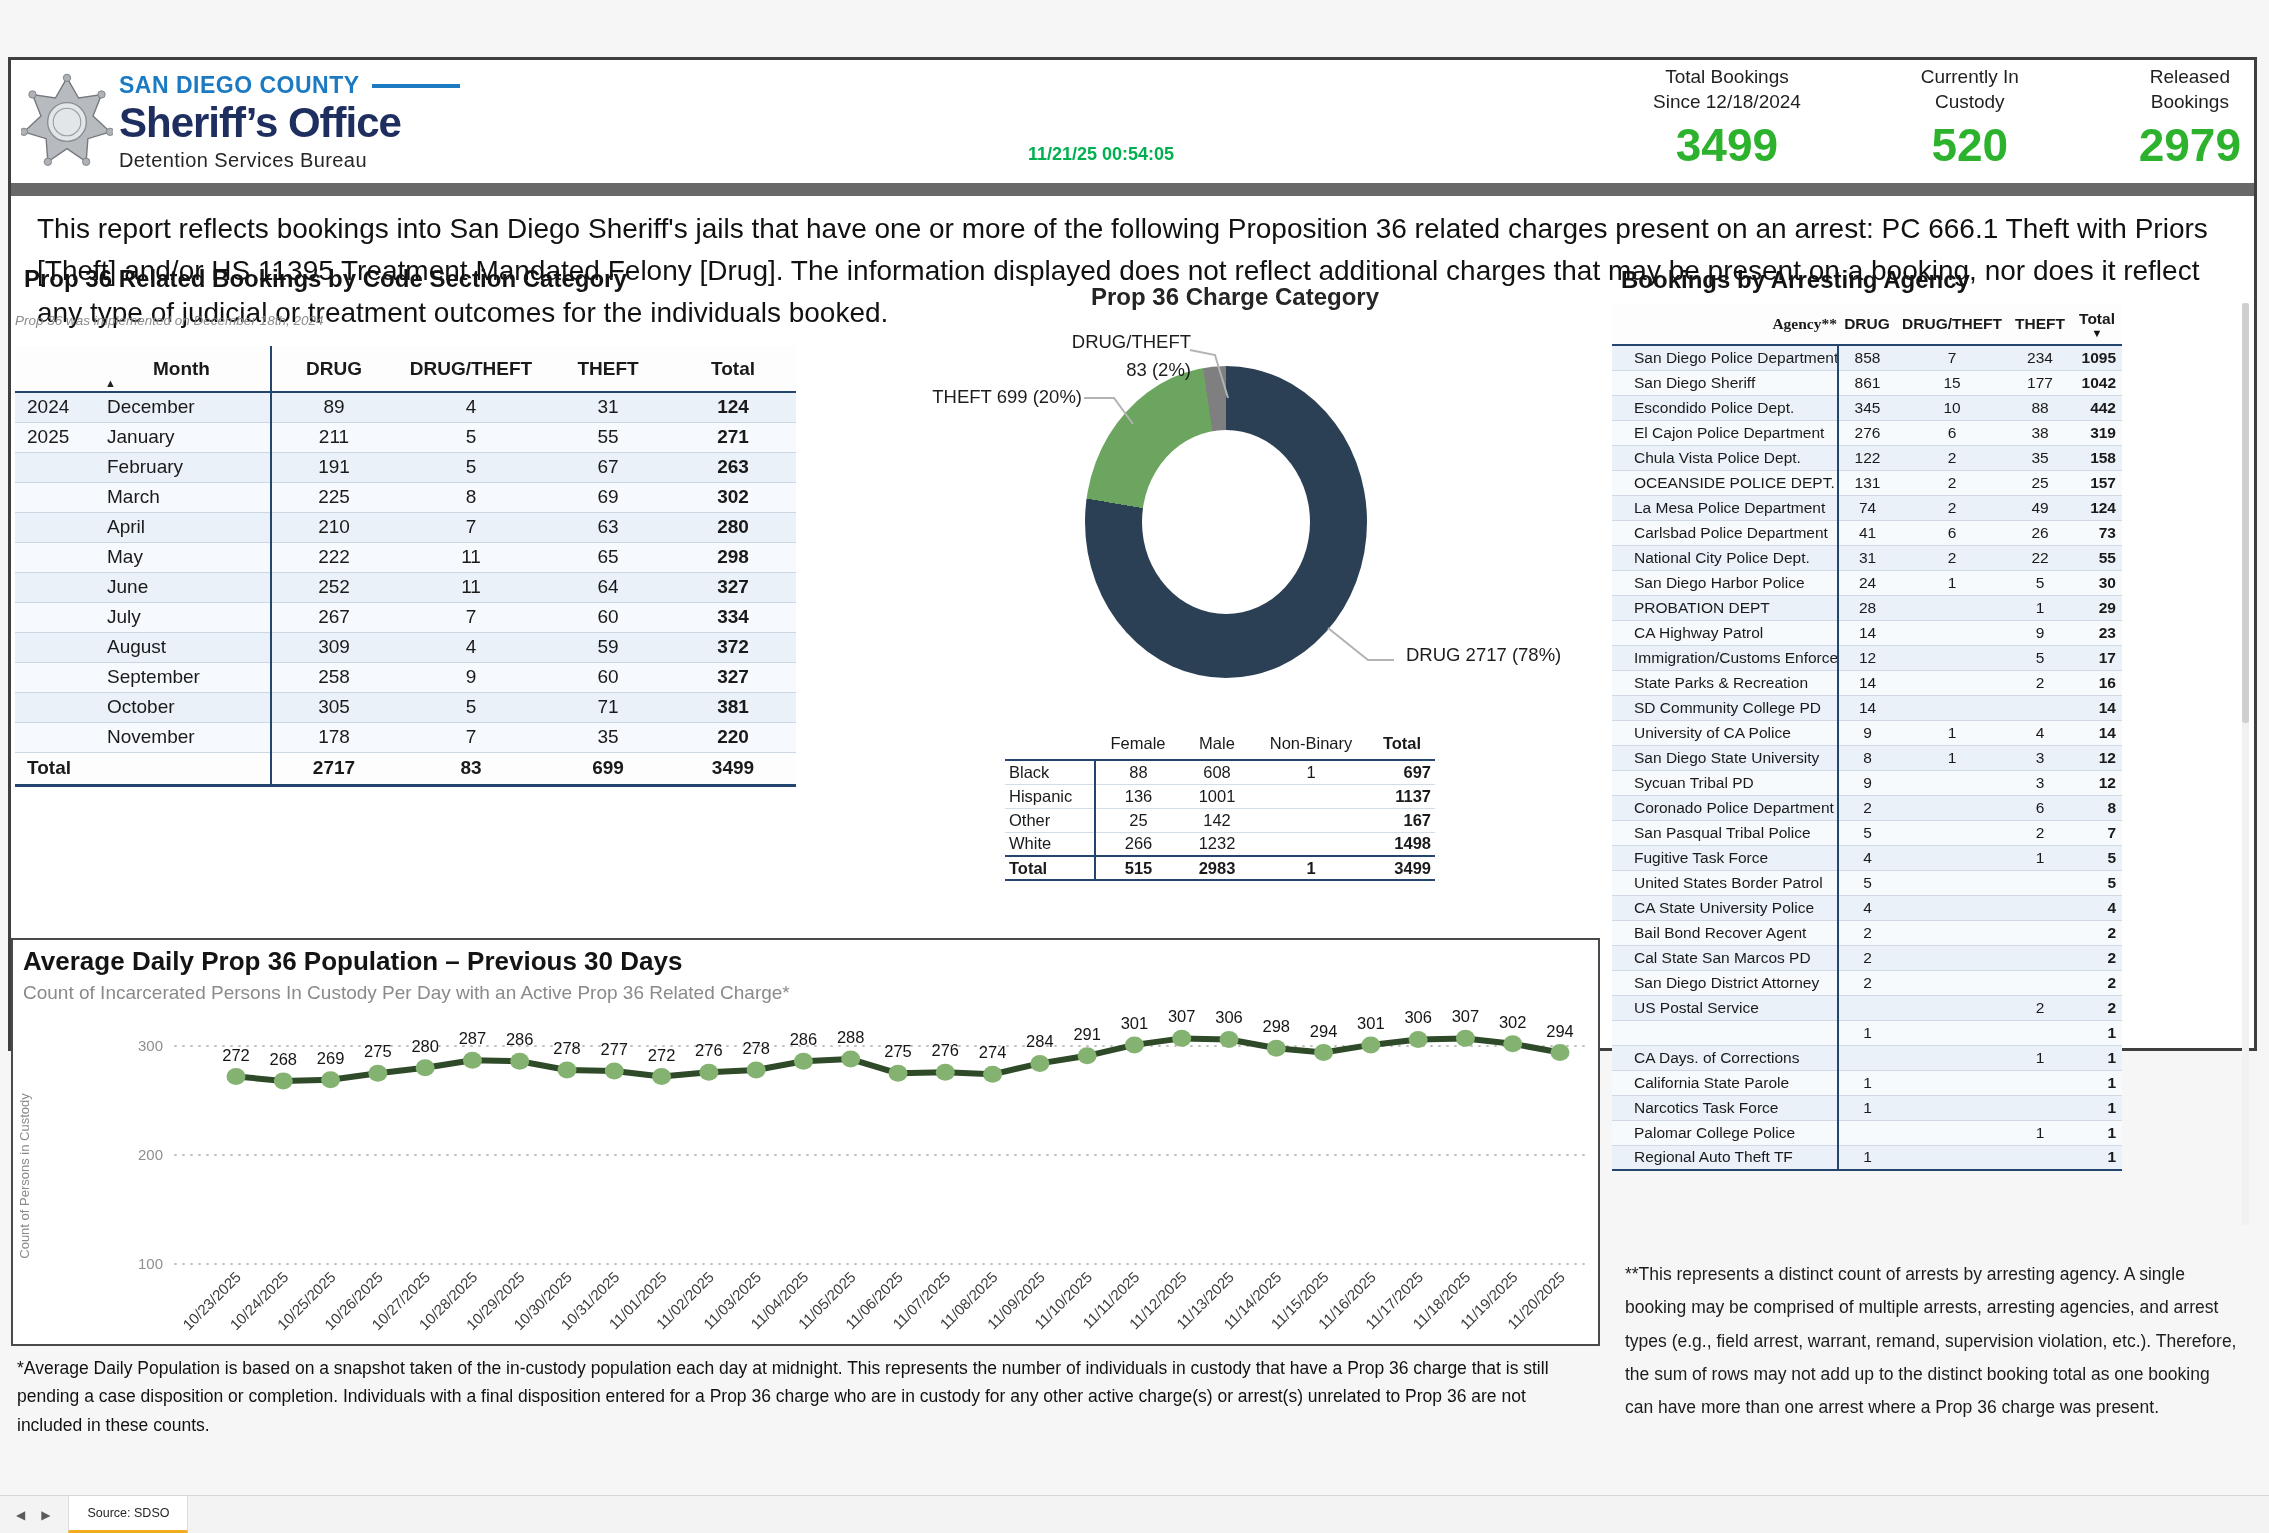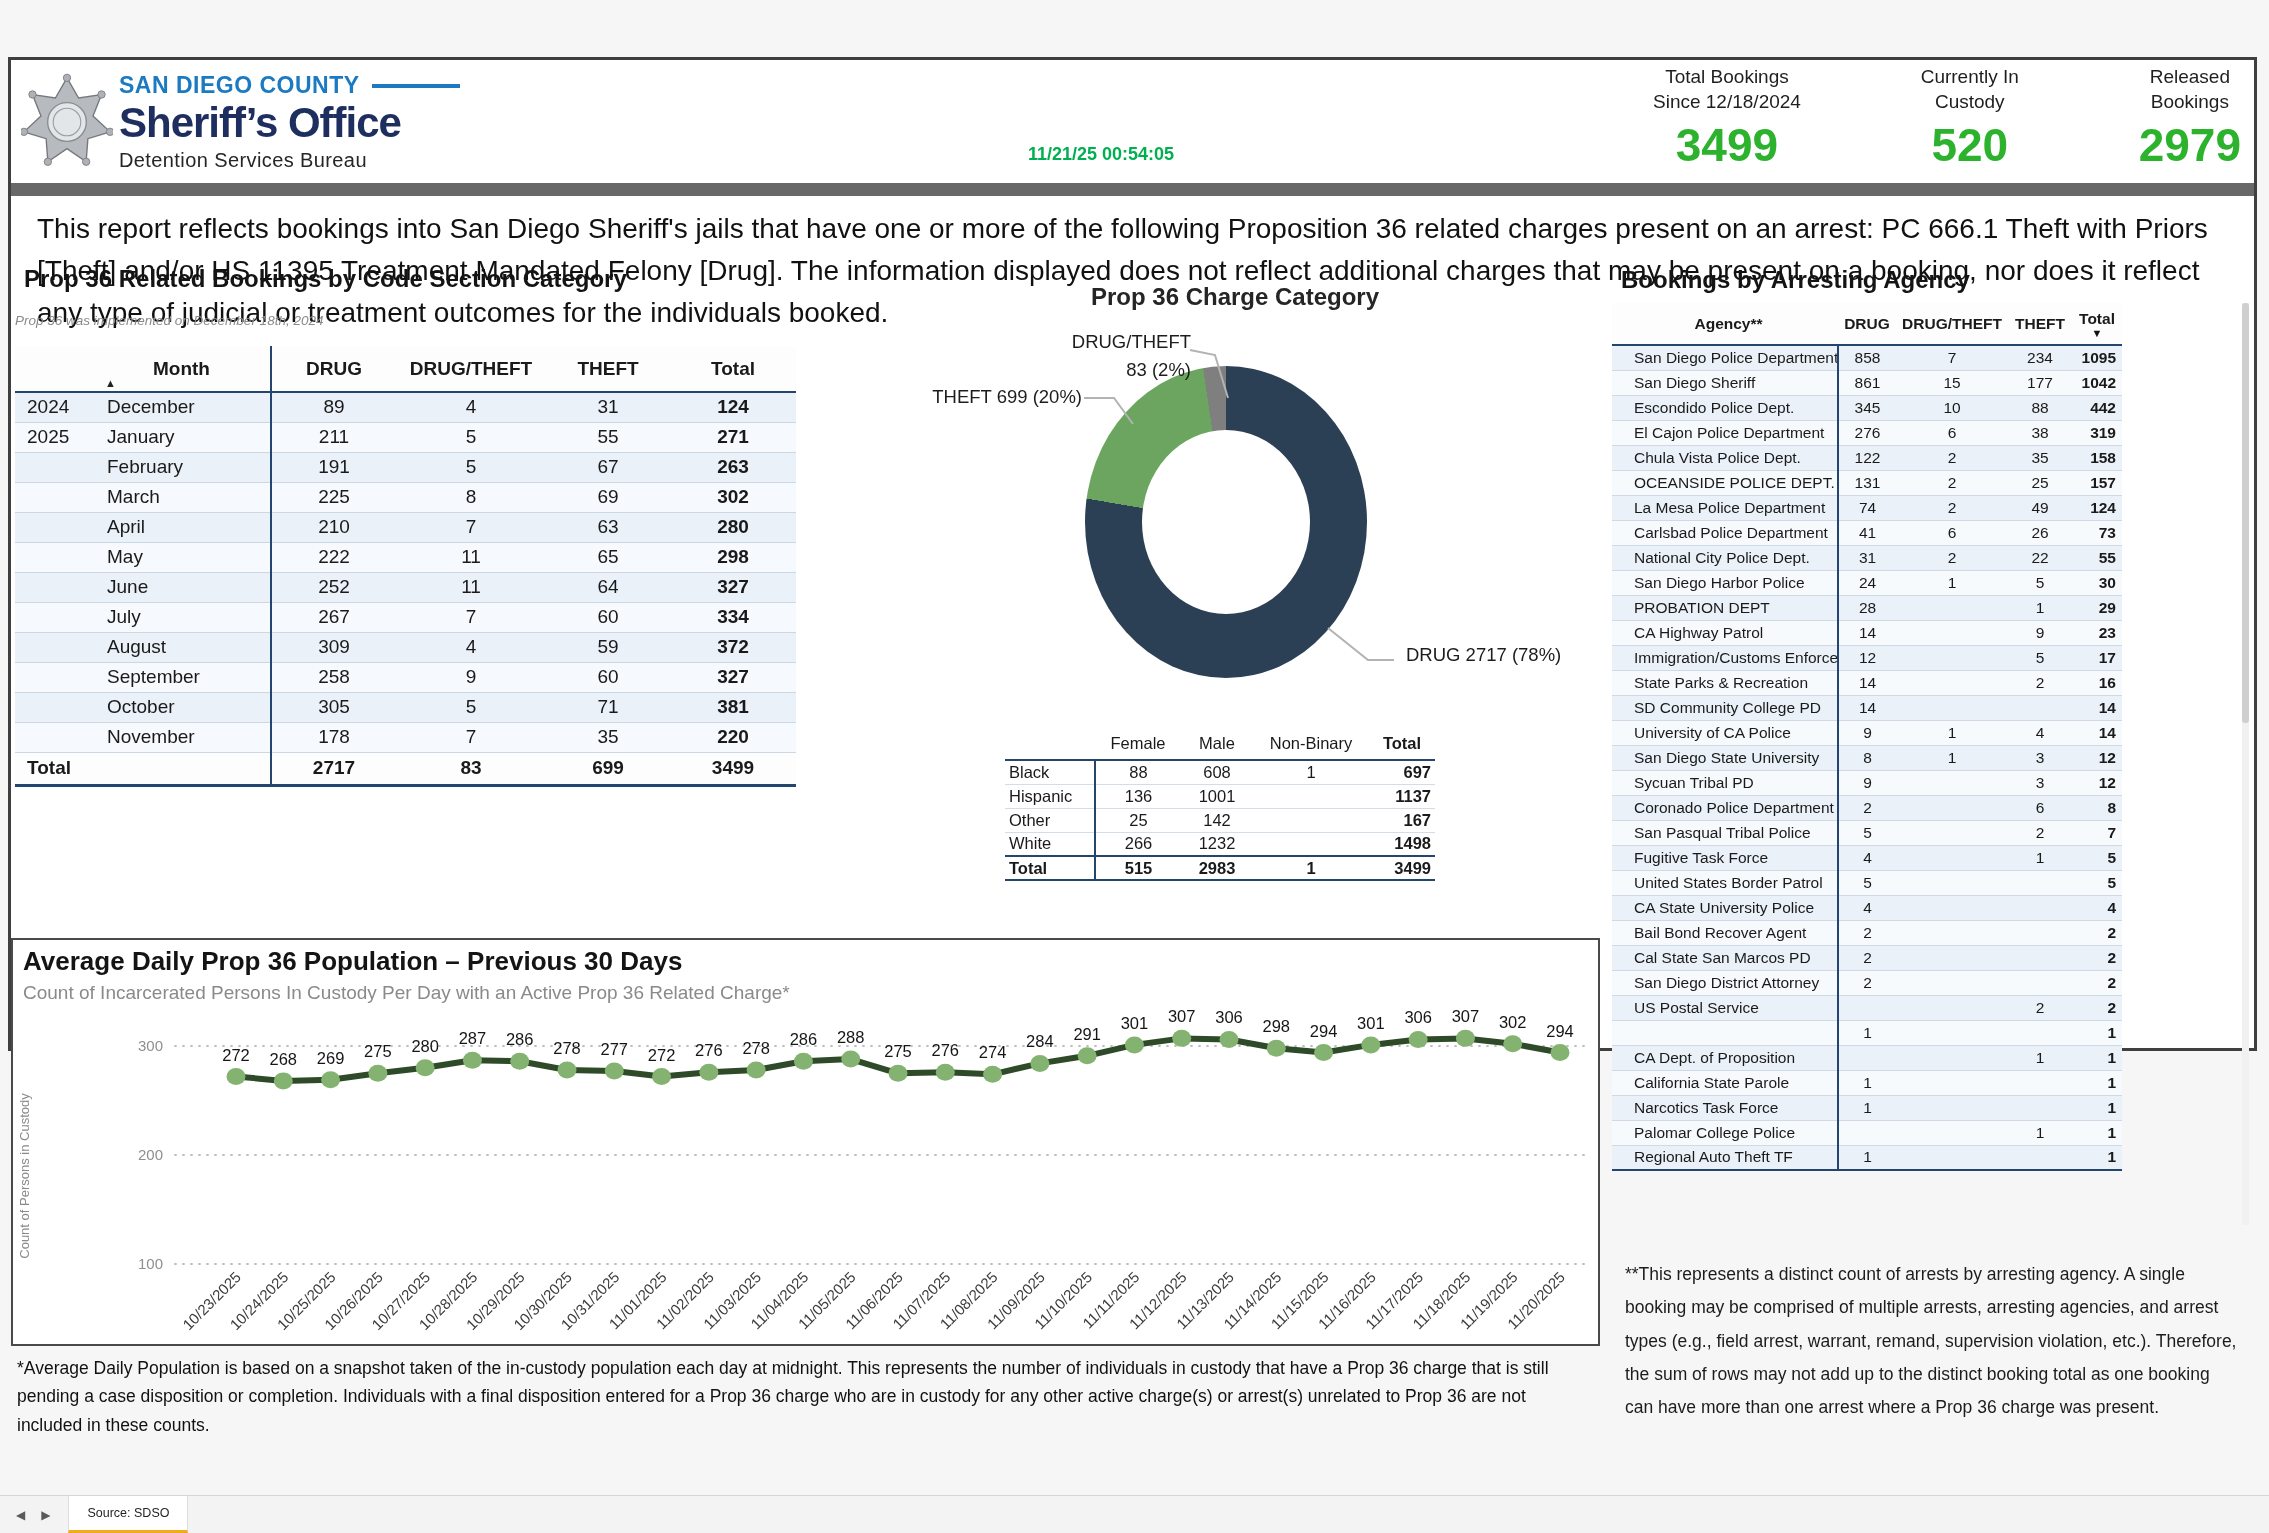--- a/index.html
+++ b/index.html
@@ -73,21 +73,21 @@
   #demo-table th.h-total { font-weight:bold; }
   #demo-table td { height:24px; border-bottom:1px solid #d4dce6; text-align:center; }
   #demo-table td.c-race { text-align:left; padding-left:4px; border-right:2px solid #24466e; }
   #demo-table td.c-total { font-weight:bold; text-align:right; padding-right:4px; }
   #demo-table tr.total-row td { font-weight:bold; border-top:2px solid #24466e; border-bottom:2px solid #24466e; }
 
   
   .agency-title { position:absolute; left:1601px; top:206px; width:600px; }
   #agency-table { position:absolute; left:1601px; top:243px; width:510px; font-size:15.5px; }
   #agency-table th { font-weight:bold; background:#fdfdfd; border-bottom:2px solid #24466e; height:42px; text-align:center; vertical-align:middle; }
-  #agency-table th.h-agency { text-align:center; padding-left:8px; }
+  #agency-table th.h-agency { text-align:right; padding-left:8px;font-family:Liberation Serif, serif; }
   #agency-table td { height:25px; border-bottom:1px solid #d0d9e4; text-align:center; }
   #agency-table tbody tr:nth-child(odd) { background:#eaf1f9; }
   #agency-table tbody tr:nth-child(even) { background:#f7fafd; }
   #agency-table td.c-agency { text-align:left; padding-left:22px; border-right:2px solid #24466e; }
   #agency-table td.c-total { font-weight:bold; text-align:right; padding-right:6px; }
   #agency-table tbody tr:last-child td { border-bottom:2px solid #24466e; }
   .agency-scroll { position:absolute; left:2231px; top:243px; width:7px; height:922px; background:#f1f1f1; }
   .agency-scroll .thumb { position:absolute; left:0; top:0; width:7px; height:420px; background:#cfcfcf; border-radius:3px; }
 
   
@@ -575,21 +575,21 @@
           <td class="c-total">2</td>
         </tr>
         <tr>
           <td class="c-agency"></td>
           <td>1</td>
           <td></td>
           <td></td>
           <td class="c-total">1</td>
         </tr>
         <tr>
-          <td class="c-agency">CA Dept. of Proposition</td>
+          <td class="c-agency">CA Days. of Corrections</td>
           <td></td>
           <td></td>
           <td>1</td>
           <td class="c-total">1</td>
         </tr>
         <tr>
           <td class="c-agency">California State Parole</td>
           <td>1</td>
           <td></td>
           <td></td>

